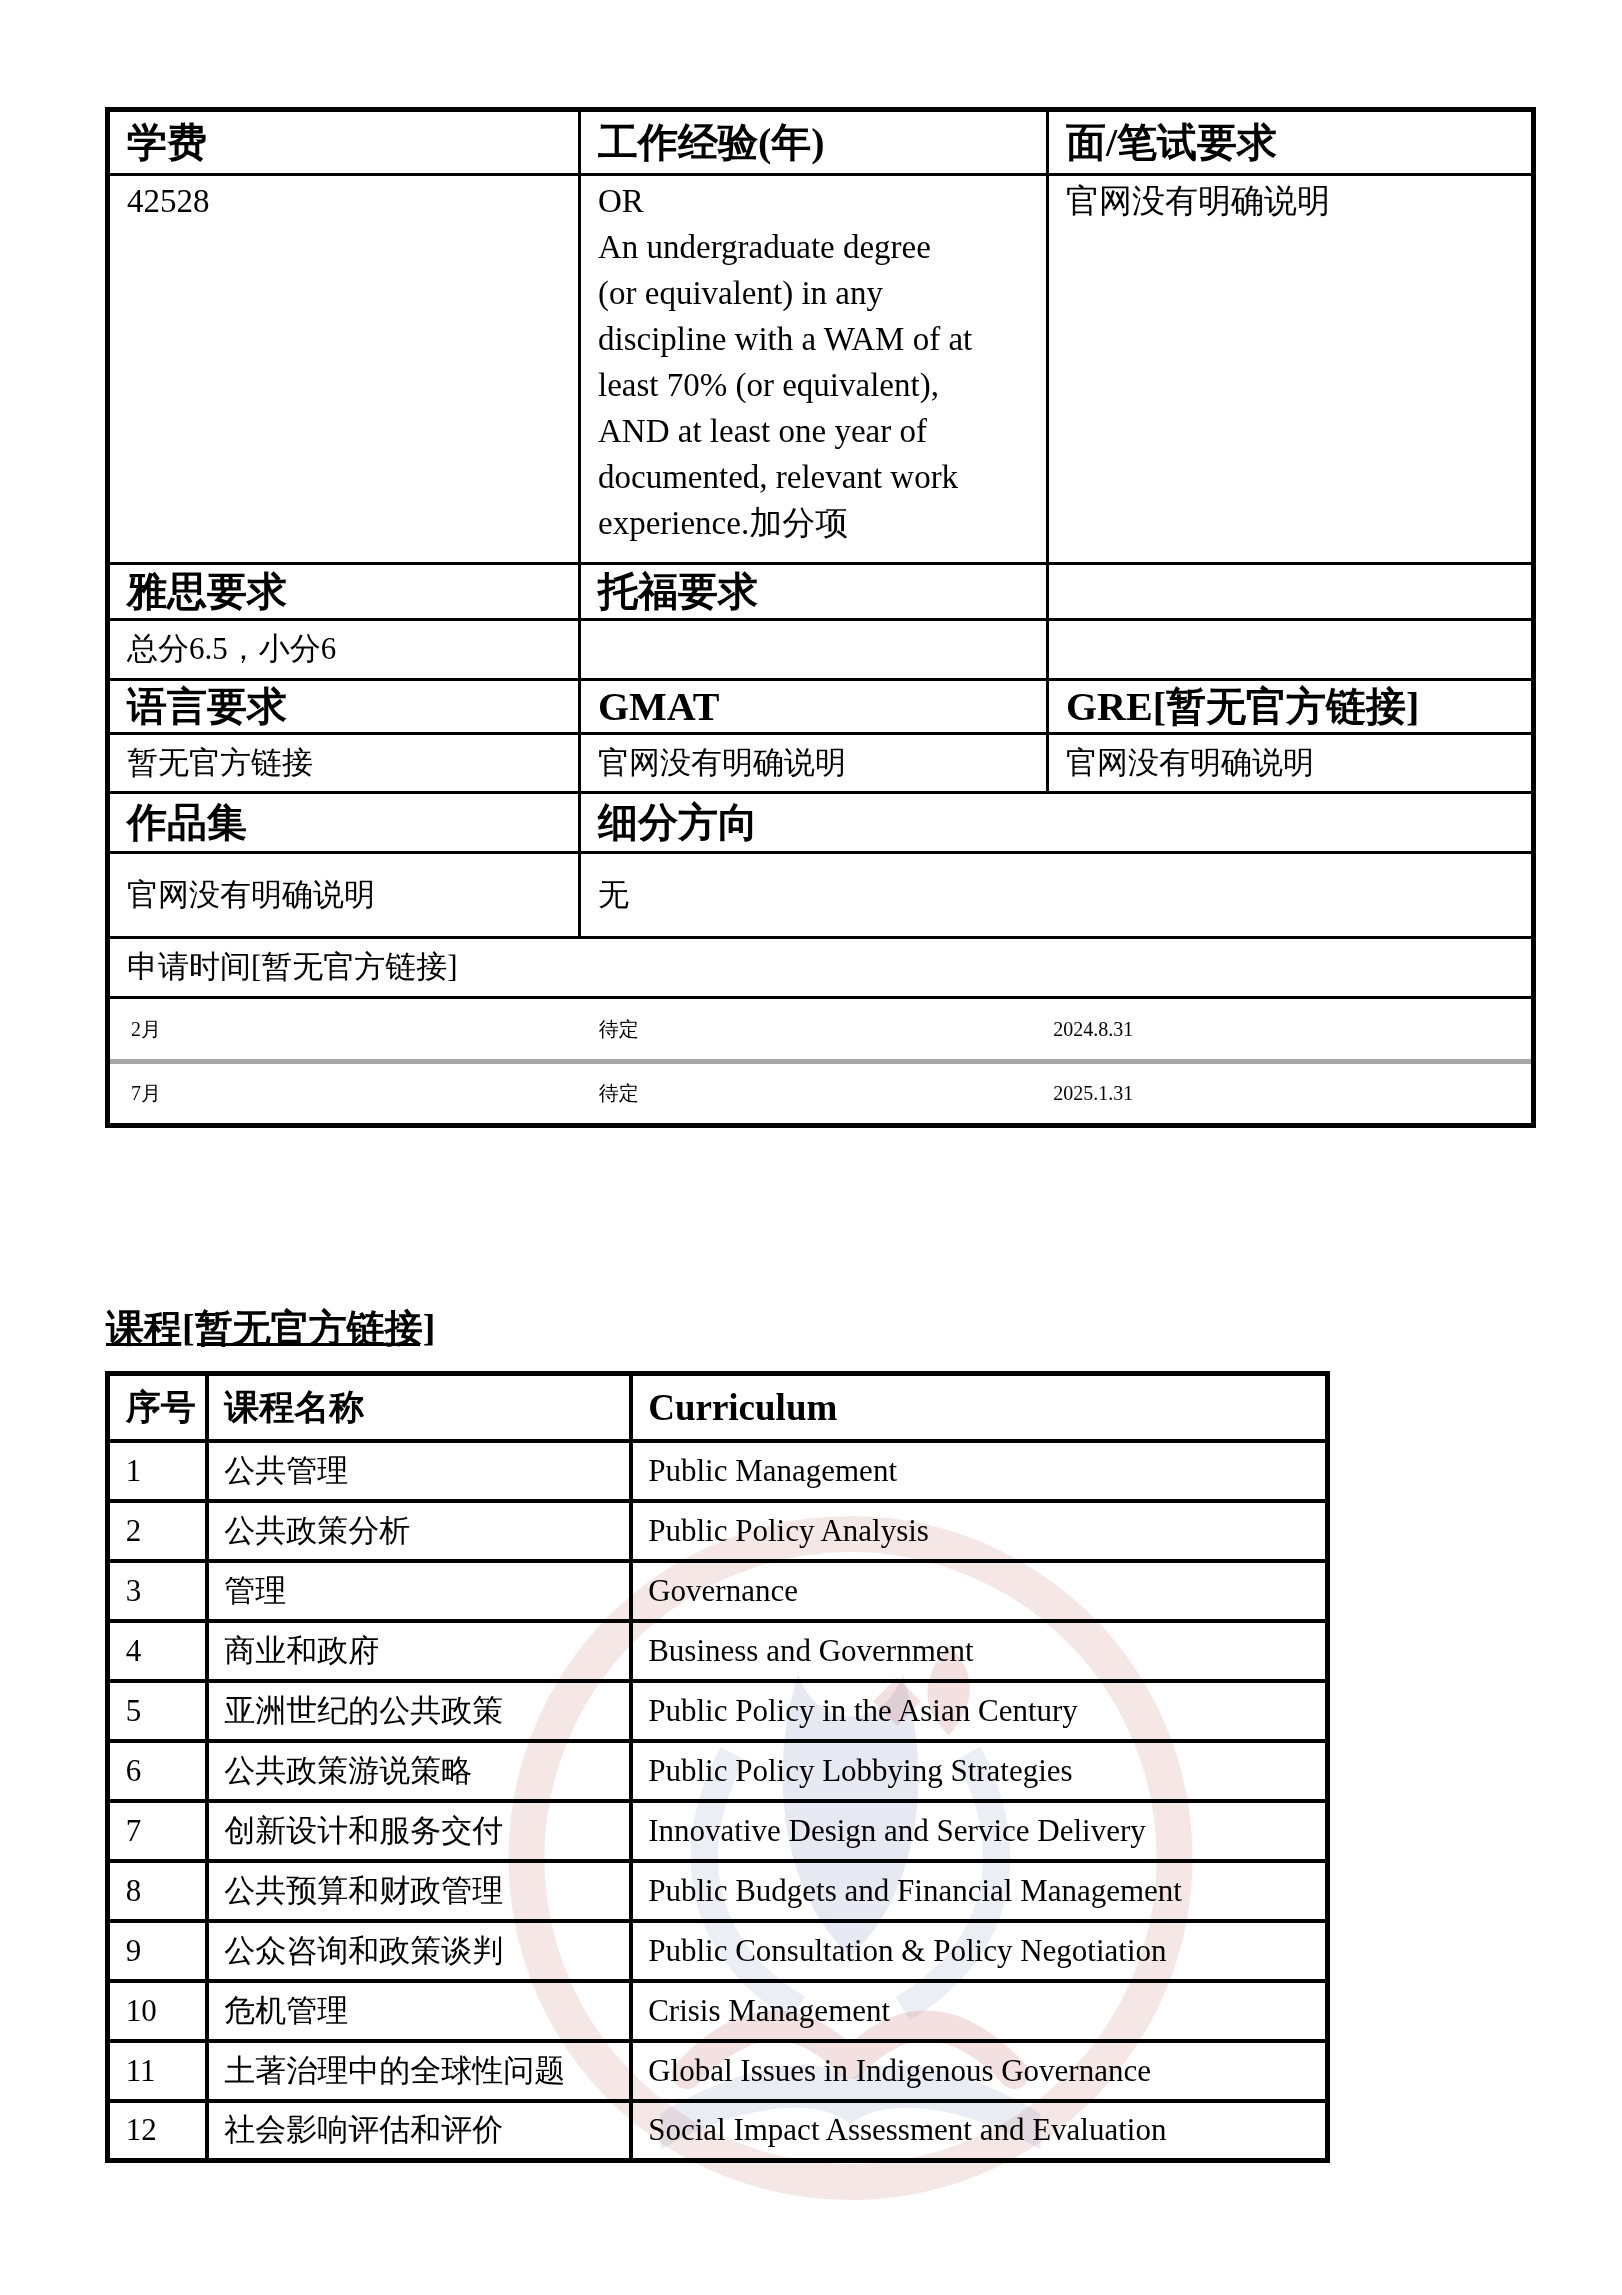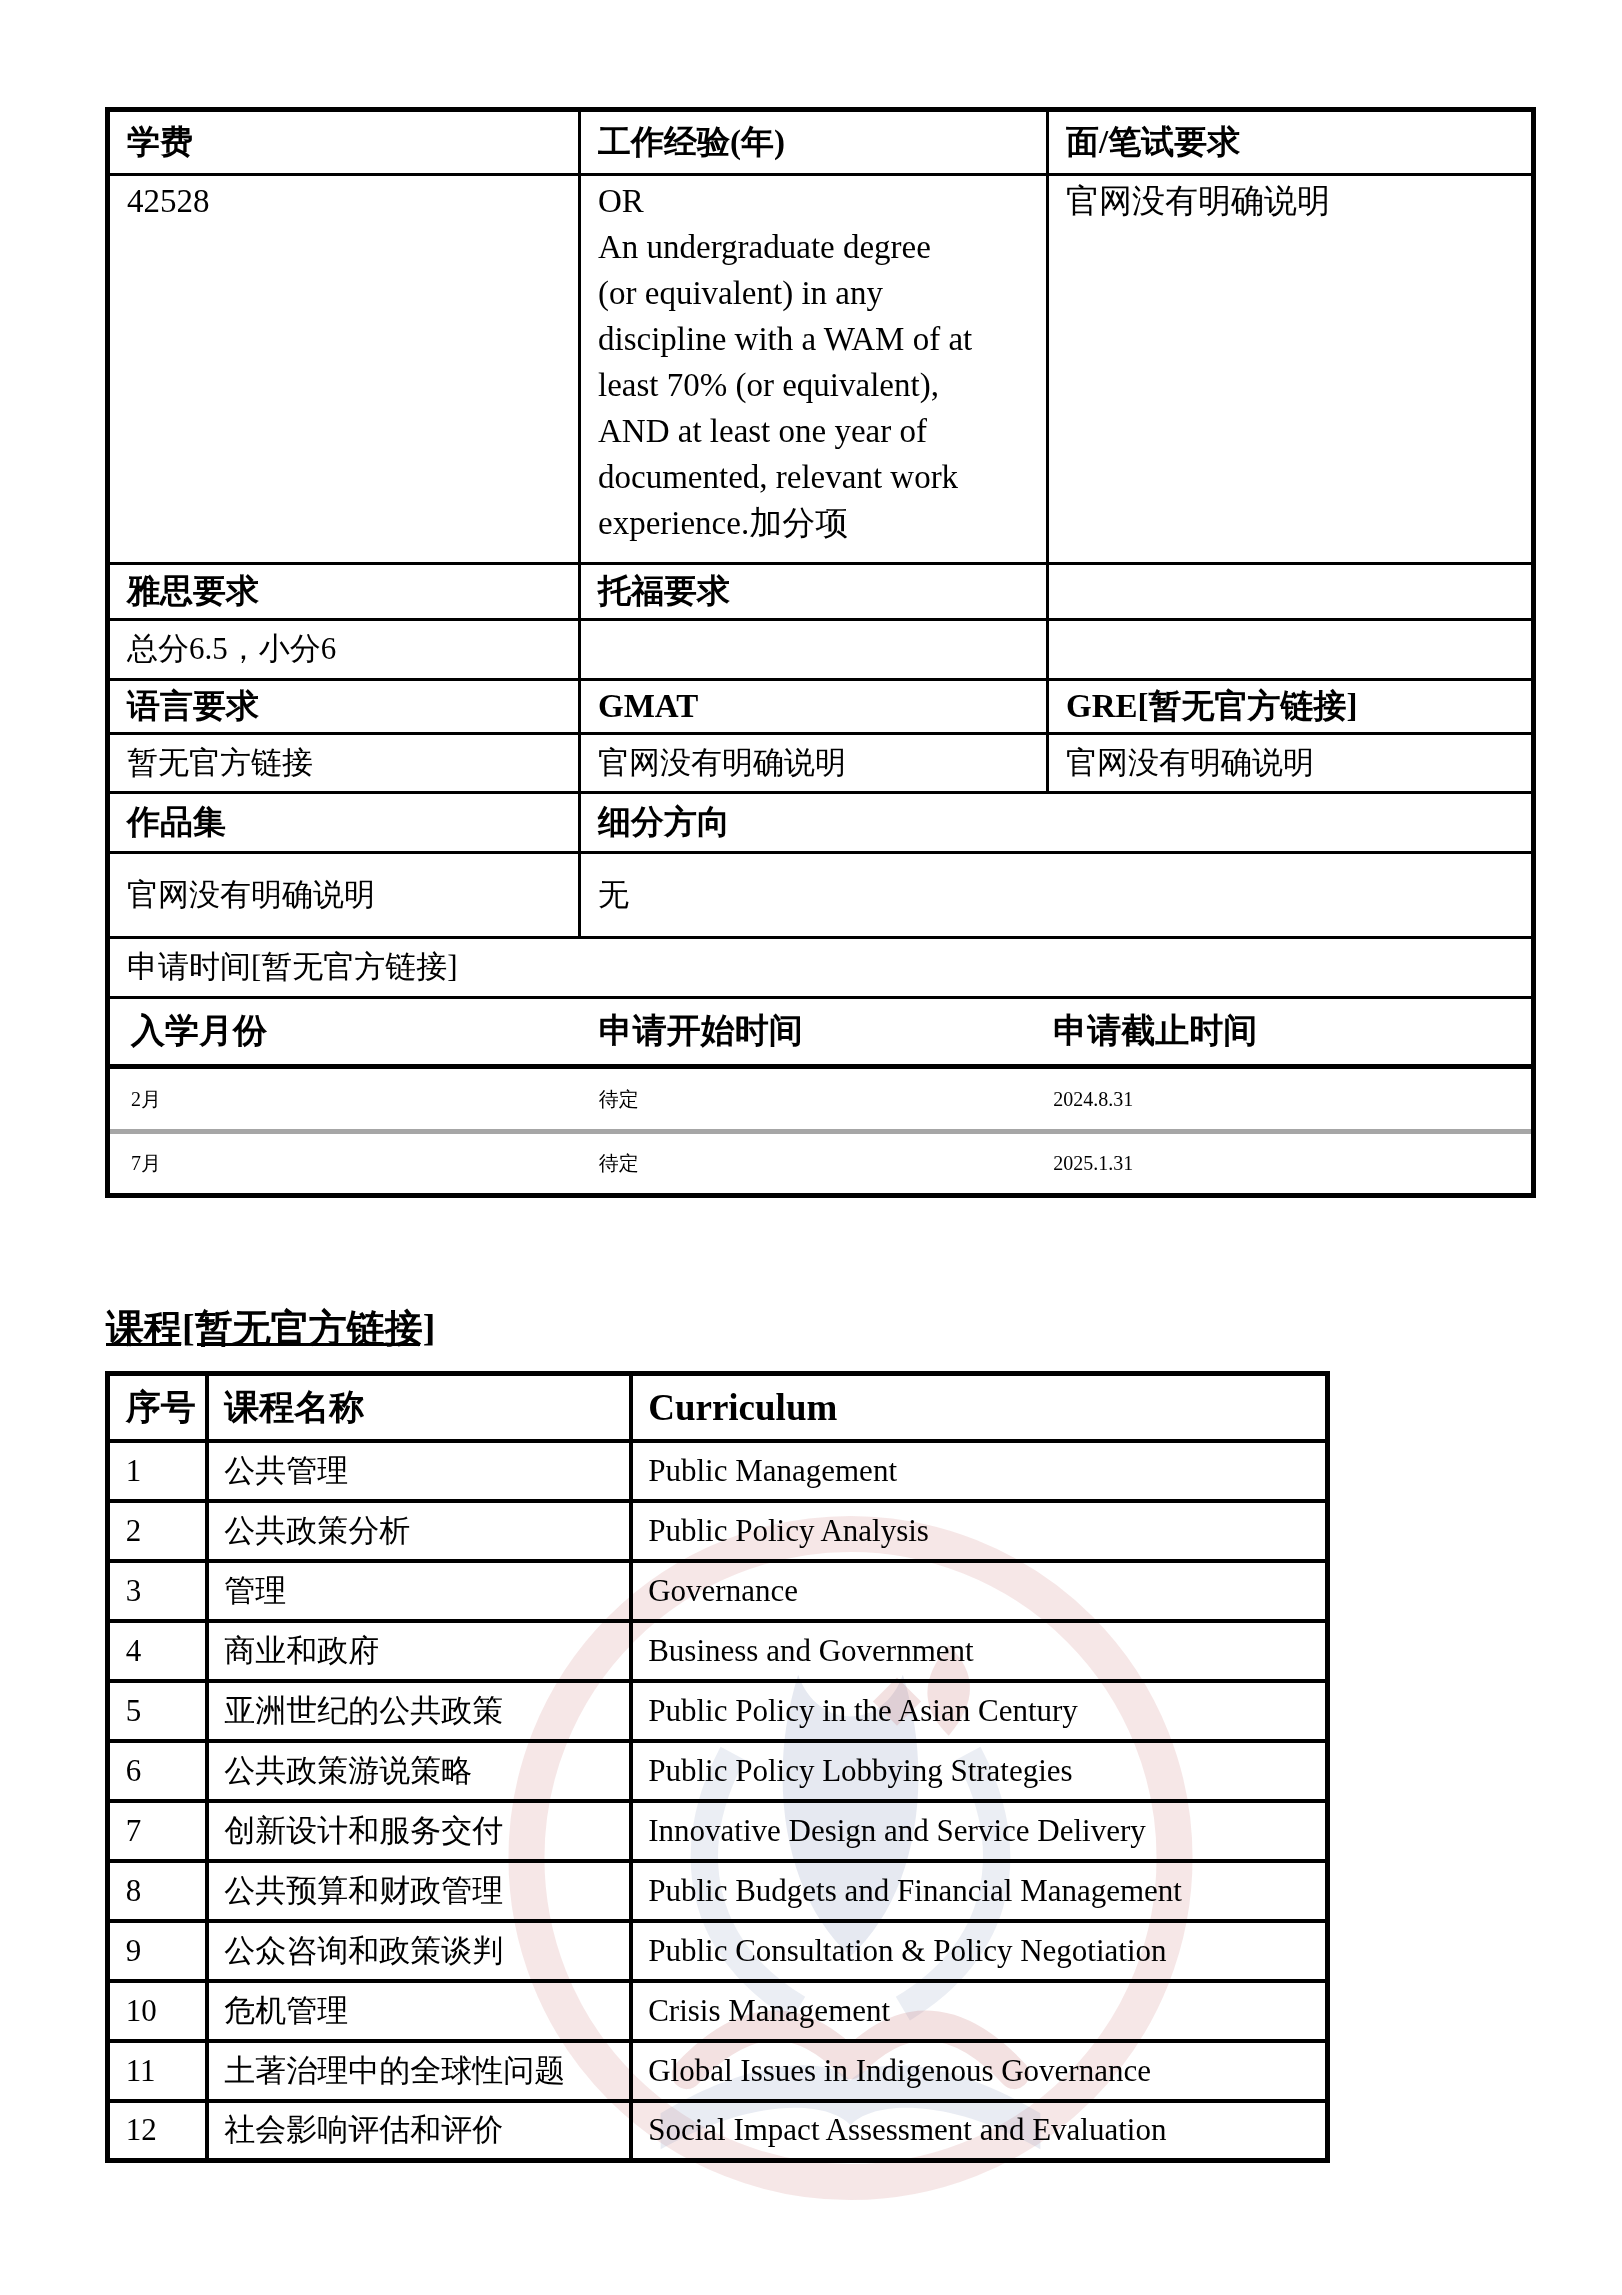--- a/index.html
+++ b/index.html
@@ -10,21 +10,21 @@
   
   .watermark{position:absolute;left:497px;top:1498px;width:707px;height:707px;z-index:0;}
   
   table{border-collapse:collapse;table-layout:fixed;}
   .t1{position:absolute;left:105px;top:107px;width:1425px;z-index:1;border:5.2px solid #000;}
   .t1 td{
     border:3.9px solid #000;vertical-align:middle;
     padding:0 11.8px 0 17px;font-size:31px;line-height:1.25;
     overflow:hidden;background:transparent;
   }
-  .t1 tr.hdr td{font-weight:bold;font-size:33px;}
+  .t1 tr.hdr td{font-weight:bold;font-size:40px;}
   .t1 td.tall{vertical-align:top;padding-top:2px;font-size:33px;line-height:46px;}
   .t1 td.prewrap{white-space:pre-line;}
   
   .t1 td.innerwrap{padding:0;border-left:none;border-right:none;}
   .t2{width:100%;}
   .t2 td{border:none;vertical-align:middle;padding:0 0 0 21px;font-size:20px;background:transparent;}
   .t2 tr.ihdr td{font-weight:bold;font-size:34px;border-bottom:5.2px solid #000;height:65px;}
   .t2 tr.ir1 td{height:60px;border-bottom:5.2px solid #a6a6a6;}
   .t2 tr.ir2 td{height:59px;}
   
@@ -112,25 +112,20 @@
     <tr>
       <td colspan="3" class="innerwrap">
 
         <table class="t2">
           <colgroup>
                 <col style="width:465px">
                 <col style="width:452px">
                 <col style="width:496px">
               </colgroup>
           <tbody>
-                <tr class="ihdr">
-            <td>入学月份</td>
-            <td>申请开始时间</td>
-            <td>申请截止时间</td>
-          </tr>
           <tr class="ir1">
             <td>2月</td>
             <td>待定</td>
             <td>2024.8.31</td>
           </tr>
           <tr class="ir2">
             <td>7月</td>
             <td>待定</td>
             <td>2025.1.31</td>
           </tr>

